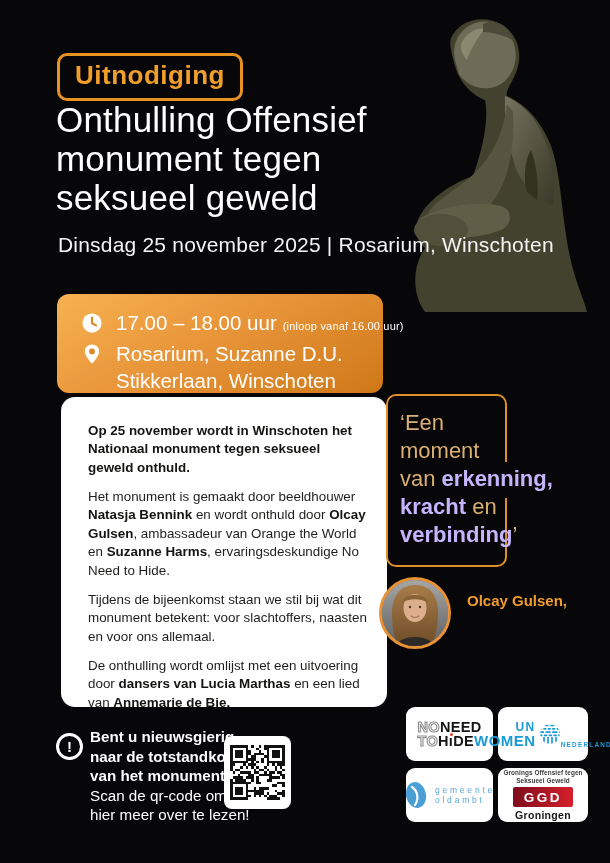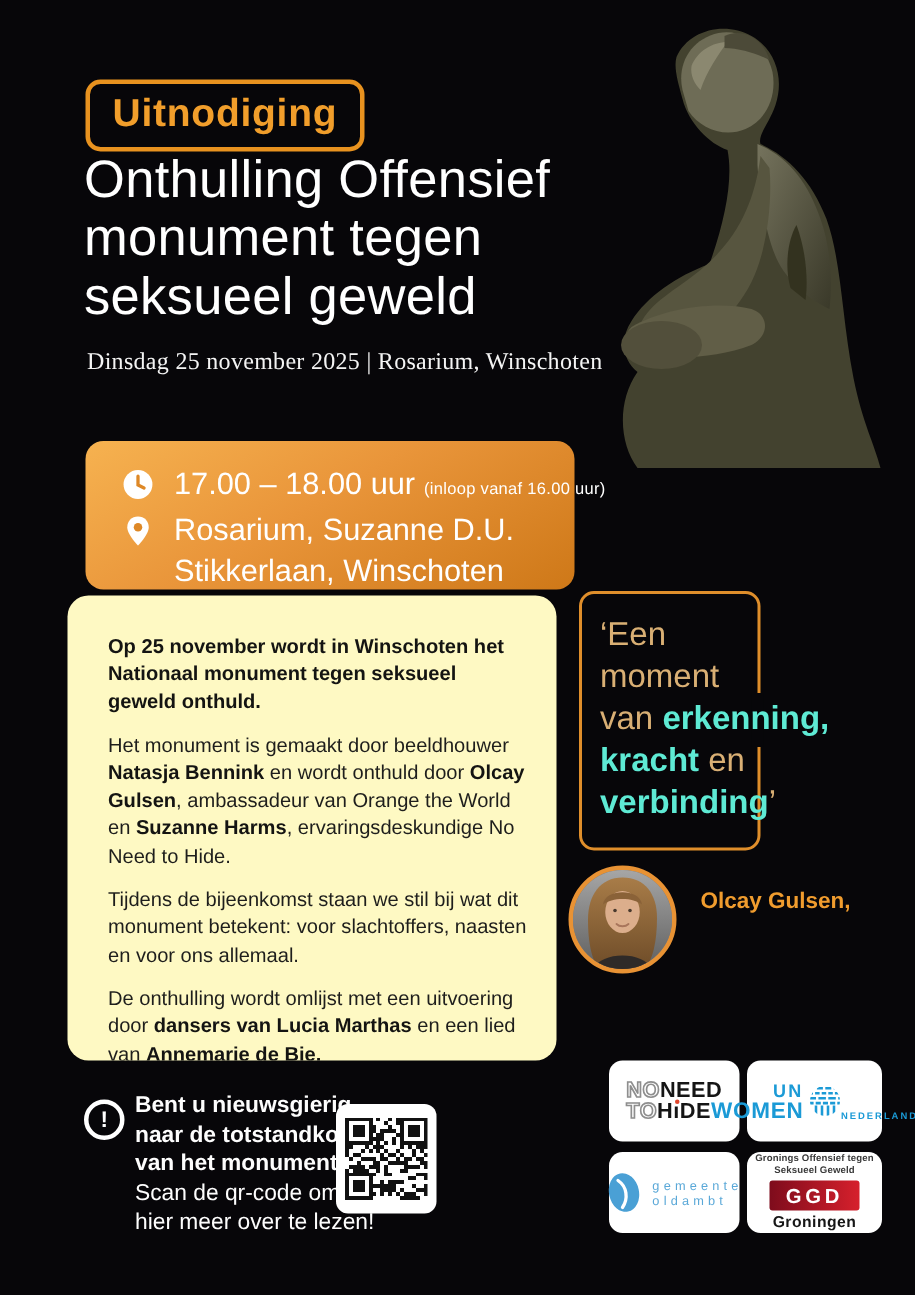--- a/index.html
+++ b/index.html
@@ -15,55 +15,55 @@
     border:3px solid #E8921F;border-radius:10px;
     padding:4px 15px 7px;
     font-size:26px;font-weight:bold;color:#F19E2B;letter-spacing:.5px;
   }
   .title{
     position:absolute;left:56px;top:100px;
     font-size:35px;line-height:39px;color:#FFFFFF;font-weight:400;letter-spacing:.2px;
   }
   .date-line{
     position:absolute;left:58px;top:233px;
-    font-size:16px;color:#F4F4F4;letter-spacing:.2px;font-family:Liberation Serif, serif;
+    font-size:21px;color:#F4F4F4;letter-spacing:.2px;
   }
   .statue{position:absolute;left:355px;top:0;width:255px;height:312px;}
   
   .event-box{
     position:absolute;left:57px;top:294px;width:326px;height:99px;
     border-radius:12px;box-sizing:border-box;
     background:linear-gradient(150deg,#F6B250 0%,#E9953A 45%,#CE7818 100%);
     padding:15px 14px 0 24px;color:#fff;
   }
   .event-row{display:flex;gap:13px;}
   .event-icon{width:22px;height:22px;flex:none;margin-top:3px;}
   .time-line{font-size:20.5px;line-height:27px;white-space:nowrap;}
   .time-note{font-size:11px;font-weight:400;margin-left:6px;letter-spacing:.2px;}
   .loc-lines{font-size:20.5px;line-height:27px;}
   
   .content-box{
-    position:absolute;left:45px;top:397px;width:326px;height:310px;
-    background:#fef9c3;border-radius:14px;box-sizing:border-box;
+    position:absolute;left:61px;top:397px;width:326px;height:310px;
+    background:#ffffff;border-radius:14px;box-sizing:border-box;
     padding:25px 20px 0 27px;overflow:hidden;
   }
   .para{margin:0 0 11px;font-size:13.4px;line-height:1.37;color:#1E1E1C;}
   .para b{font-weight:bold;color:#141412;}
   
   .quote-box{
     position:absolute;left:386px;top:394px;width:117px;height:169px;
     border:2px solid #DF8E2B;border-radius:10px;
   }
   .quote-gap{position:absolute;right:-4px;top:66px;width:8px;height:36px;background:#070609;}
   .quote-text{
     position:absolute;left:12px;top:13px;
     font-size:22px;line-height:28px;color:#D9AF74;
   }
   .qline{white-space:nowrap;}
-  .qline b{color:#5eead4;font-weight:bold;}
+  .qline b{color:#c4b5fd;font-weight:bold;}
   
   .photo{
     position:absolute;left:379px;top:577px;width:66px;height:66px;
     border:3px solid #E89234;border-radius:50%;overflow:hidden;background:#777;
   }
   .photo svg{display:block;}
   .caption{position:absolute;left:467px;top:590px;font-size:15px;line-height:21px;color:#F09C2E;}
   .caption .name{font-weight:bold;}
   
   .info-icon{

